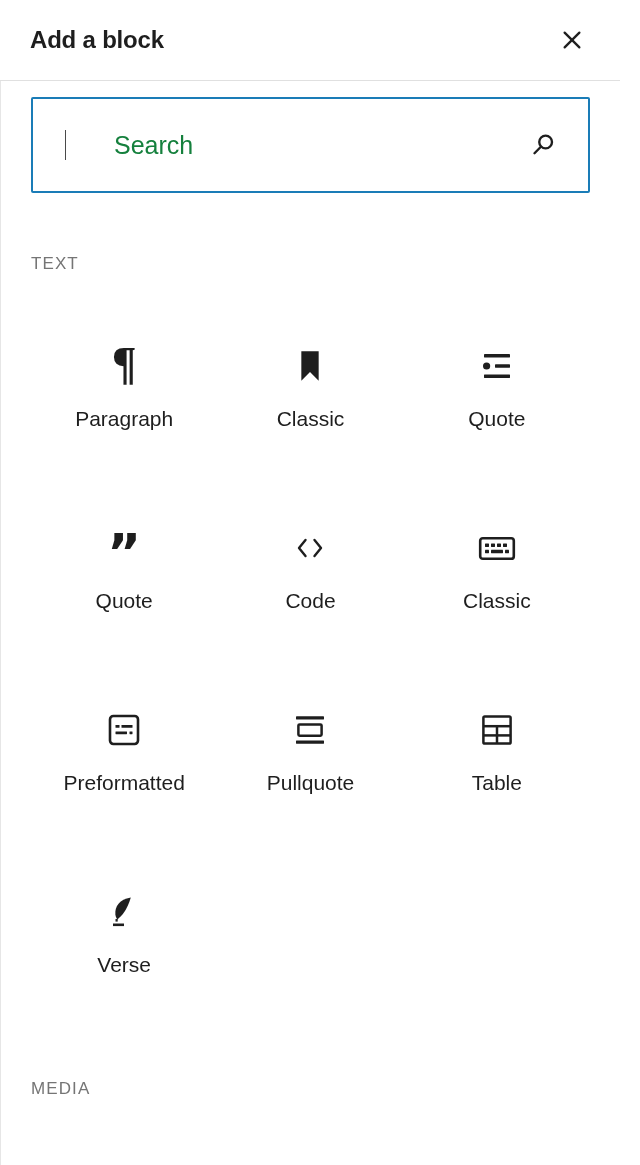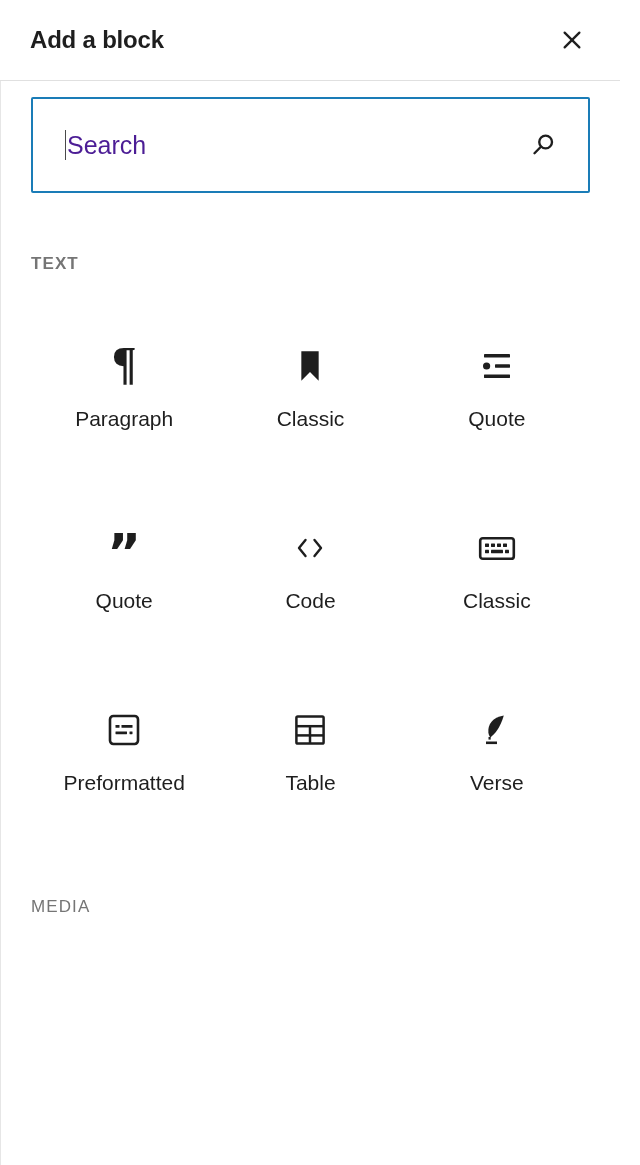--- a/index.html
+++ b/index.html
@@ -81,23 +81,24 @@
     width: 1px;
     height: 30px;
     background: #4a4a4a;
     margin-right: 1px;
     flex: 0 0 auto;
   }
 
   .search-placeholder {
     flex: 1 1 auto;
     font-size: 25px;
-    color: #4c1d95;
+    color: #15803d;
     line-height: 1;
     white-space: nowrap;
+    padding-left: 47px;
   }
 
   .search-icon {
     flex: 0 0 auto;
     width: 30px;
     height: 30px;
     color: #1e1e1e;
     display: flex;
     align-items: center;
     justify-content: center;
@@ -108,21 +109,21 @@
 
   .panel-title {
     font-size: 17px;
     color: #757575;
     letter-spacing: 1.1px;
     text-transform: uppercase;
     font-weight: 400;
     line-height: 1;
   }
 
-  #panel-text .panel-title { padding-top: 62px; font-weight: bold; }
+  #panel-text .panel-title { padding-top: 62px; }
   #panel-media .panel-title { padding-top: 59px; }
 
   .block-grid {
     display: grid;
     grid-template-columns: repeat(3, 1fr);
     row-gap: 0;
     column-gap: 0;
     padding-top: 21px;
   }
 
@@ -287,20 +288,30 @@
                 <rect x="8.5" y="12" width="4" height="2.8" rx="0.4"></rect>
                 <rect x="14.5" y="12" width="11" height="2.8" rx="0.4"></rect>
                 <rect x="8.5" y="18.4" width="11.5" height="2.8" rx="0.4"></rect>
                 <rect x="22.5" y="18.4" width="3" height="2.8" rx="0.4"></rect>
               </g>
             </svg>
           </span>
           <span class="block-label">Preformatted</span>
         </button>
 
+        <button class="block-item">
+          <span class="block-icon">
+            <svg width="38" height="32" viewBox="0 0 38 32" fill="none">
+              <rect x="5" y="2.3" width="28" height="3.1" rx="0.4" fill="currentColor"></rect>
+              <rect x="7.4" y="10.4" width="23.2" height="11.4" rx="1.2" stroke="currentColor" stroke-width="2.5"></rect>
+              <rect x="5" y="26.6" width="28" height="3.1" rx="0.4" fill="currentColor"></rect>
+            </svg>
+          </span>
+          <span class="block-label">Pullquote</span>
+        </button>
 
         <button class="block-item">
           <span class="block-icon">
             <svg width="34" height="34" viewBox="0 0 34 34" fill="none" stroke="currentColor" stroke-width="2.5">
               <rect x="3.4" y="3.4" width="27.2" height="27.2" rx="1.4"></rect>
               <line x1="3.4" y1="13.2" x2="30.6" y2="13.2"></line>
               <line x1="3.4" y1="22.4" x2="30.6" y2="22.4"></line>
               <line x1="17" y1="13.2" x2="17" y2="30.6"></line>
             </svg>
           </span>

